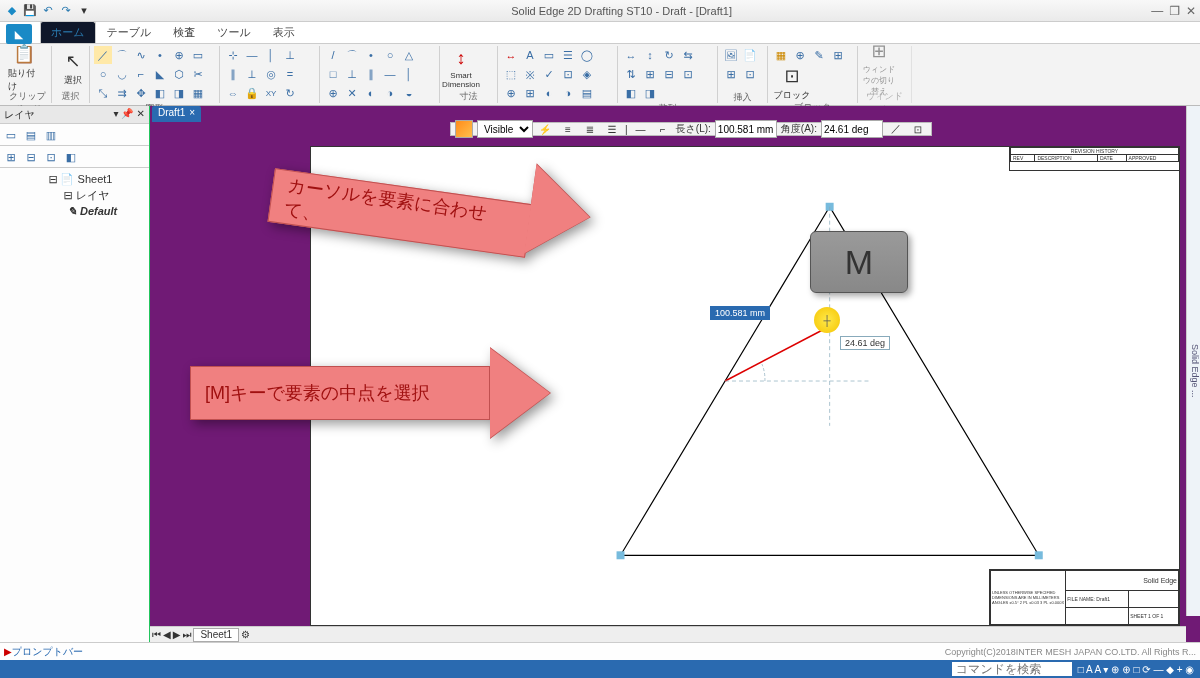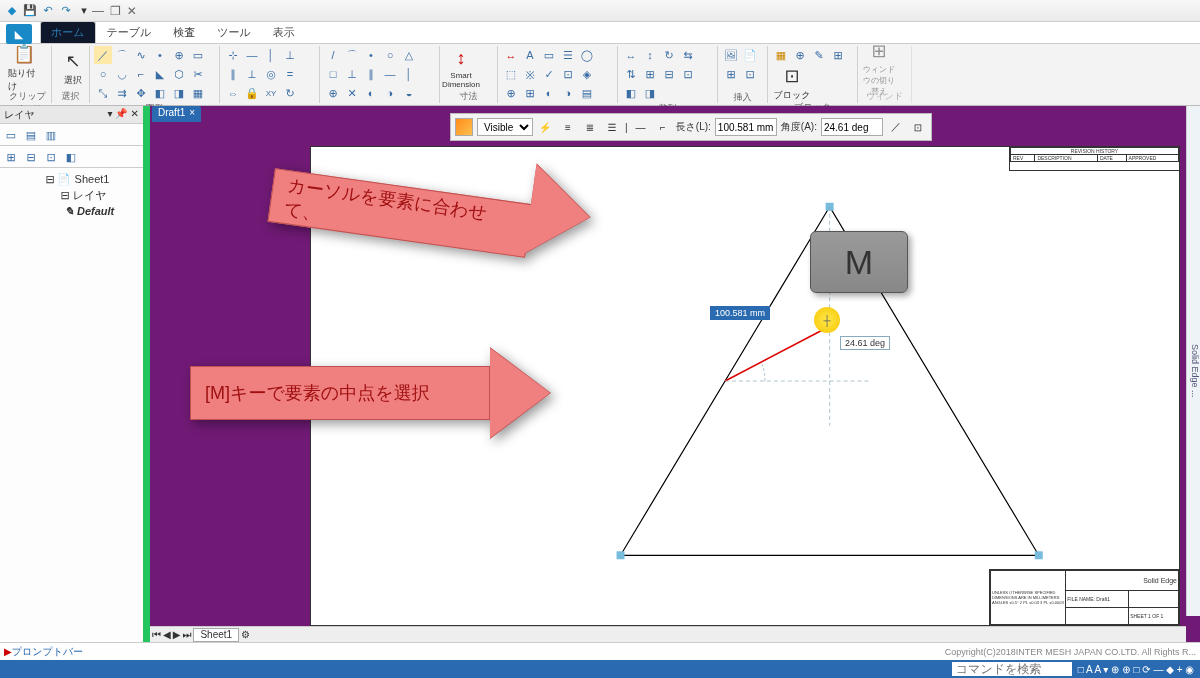--- a/index.html
+++ b/index.html
@@ -14,30 +14,30 @@
 .tabbar .tab { padding: 3px 10px; font-size: 11px; color: #444; border: 1px solid transparent; border-bottom: none; }
 .tabbar .tab.active { background: #0f172a; border-color: #ccc; border-radius: 3px 3px 0 0; color: #2a7ab0; }
 .ribbon { height: 62px; background: #f3f3f3; border-bottom: 1px solid #bbb; display: flex; padding: 2px 4px; gap: 0; }
 .group { border-right: 1px solid #d0d0d0; padding: 0 4px; display: flex; flex-direction: column; }
 .group .tools { flex: 1; display: flex; flex-wrap: wrap; align-content: flex-start; gap: 1px; }
 .group .lbl { font-size: 9px; color: #666; text-align: center; height: 12px; }
 .tbtn { width: 18px; height: 18px; display: inline-flex; align-items: center; justify-content: center; font-size: 11px; color: #3a6ea5; }
 .bigbtn { width: 34px; height: 44px; display: flex; flex-direction: column; align-items: center; justify-content: center; font-size: 9px; gap: 2px; }
 .bigbtn .ic { font-size: 18px; }
 .workrow { display: flex; height: 548px; }
-.leftpanel { width: 150px; border-right: 7px solid #22c55e; background: #fdfdfd; display: flex; flex-direction: column; }
+.leftpanel { width: 150px; border-right: 1px solid #22c55e; background: #fdfdfd; display: flex; flex-direction: column; }
 .leftpanel .hdr { height: 18px; background: #e8e8e8; font-size: 10px; padding: 2px 4px; border-bottom: 1px solid #ccc; display:flex; justify-content:space-between;}
 .leftpanel .tbar { height: 22px; border-bottom: 1px solid #ccc; display: flex; gap: 2px; padding: 2px; }
 .tree { padding: 4px; font-size: 11px; text-align: center; }
 .tree .node { padding: 1px 0 1px 12px; }
 .tree .node.b { font-weight: bold; font-style: italic; }
 .canvaswrap { flex: 1; position: relative; background: #701a75;}
 .doc-tab { position: absolute; left: 2px; top: 0; height: 16px; background: #2a6ab0; color: #fff; font-size: 10px; padding: 1px 6px; z-index: 5; border-radius: 2px 2px 0 0; }
 .doc-tab .x { margin-left: 4px; }
-.floatbar { position: absolute; left: 300px; top: 7px; height: 28px; background: #f3f3f3; border: 1px solid #bbb; display: flex; align-items: center; gap: 4px; padding: 0 4px; z-index: 6; font-size: 10px; }
+.floatbar { position: absolute; left: 300px; top: 16px; height: 14px; background: #f3f3f3; border: 1px solid #bbb; display: flex; align-items: center; gap: 4px; padding: 0 4px; z-index: 6; font-size: 10px; }
 .floatbar .swatch { width: 18px; height: 18px; background: linear-gradient(135deg,#ff8c1a,#ffc04d); border: 1px solid #aaa; }
 .floatbar select, .floatbar input { font-size: 10px; height: 18px; border: 1px solid #aaa; background: #fff; padding: 0 2px; }
 .floatbar input { width: 62px; }
 .floatbar .ico { width: 18px; height: 18px; display: inline-flex; align-items: center; justify-content: center; border: 1px solid transparent; }
 .sheet { position: absolute; left: 160px; top: 40px; width: 870px; height: 480px; border: 1px solid #333; background: #fff; }
 .titleblock { position: absolute; right: 0; top: 0; width: 170px; height: 24px; border-left: 1px solid #333; border-bottom: 1px solid #333; font-size: 5px; }
 .titleblock td { border: 1px solid #333; padding: 0 2px; }
 .tb2 { position: absolute; right: 0; bottom: 0; width: 190px; height: 56px; border-left:1px solid #333; border-top:1px solid #333; font-size: 5px; }
 .tb2 td { border: 1px solid #333; padding: 0 1px; }
 svg.drawing { position: absolute; left: 0; top: 0; width: 100%; height: 100%; }
@@ -62,20 +62,21 @@
 <body>
 
 <div class="titlebar">
   <div class="qat">
     <span class="ico" style="color:#1a8ac6">◆</span>
     <span class="ico">💾</span>
     <span class="ico" style="color:#2a7ab0">↶</span>
     <span class="ico" style="color:#2a7ab0">↷</span>
     <span class="ico">▾</span>
   </div>
+  <div class="title">Solid Edge 2D Drafting ST10 - Draft - [Draft1]</div>
   <div class="winbtns">
     <span>—</span>
     <span>❐</span>
     <span>✕</span>
   </div>
 </div>
 
 <div class="tabbar">
   <div class="appbtn">
       <span style="color:#fff">◣</span>

